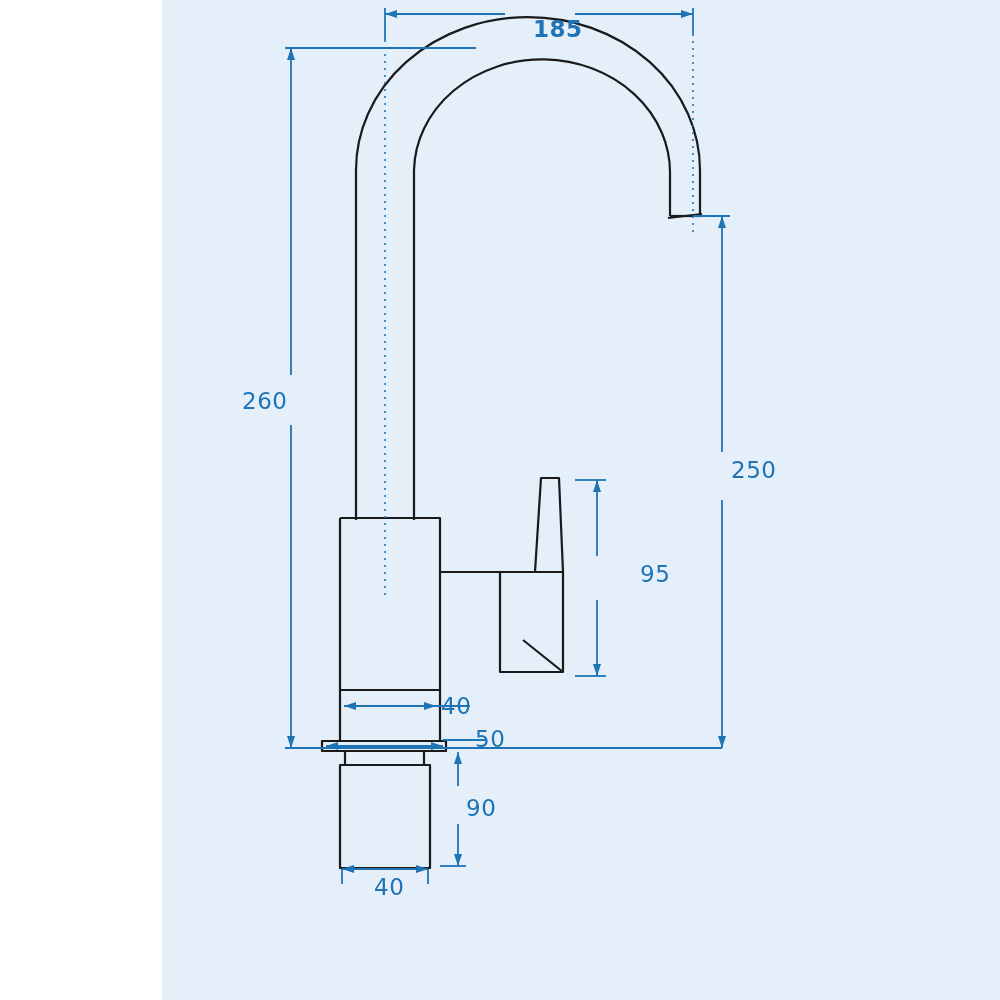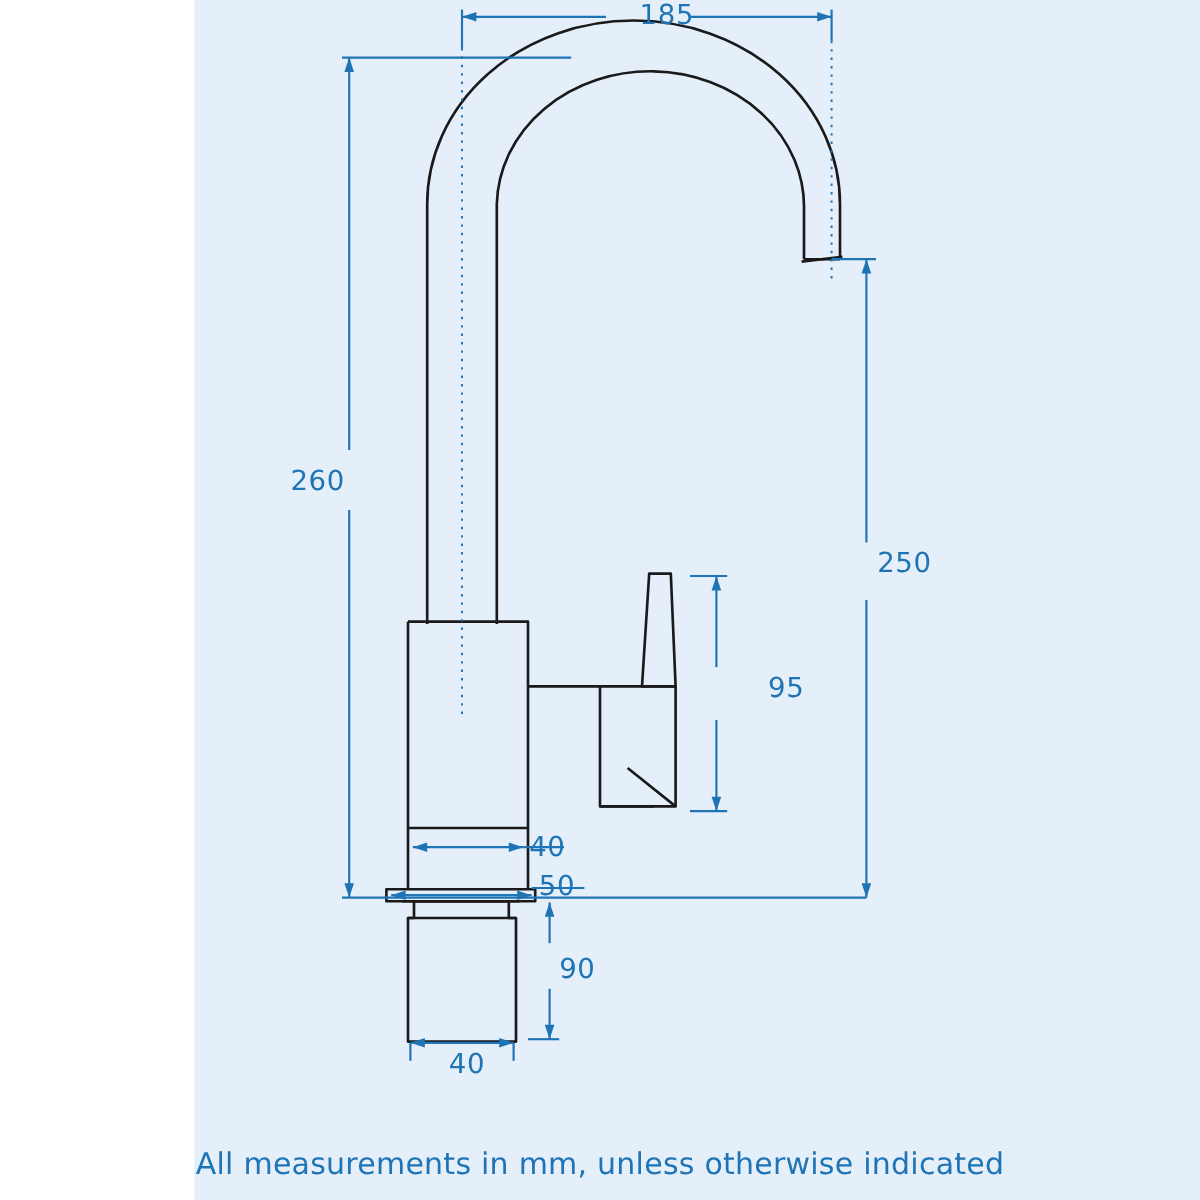--- a/index.html
+++ b/index.html
@@ -152,31 +152,30 @@
       <path d="M 440 866 L 466 866"></path>
 
       <path d="M 342 869 L 428 869"></path>
       <path d="M 342 869 l 12 -4 v 8 z" fill="#1f74b5" stroke="none"></path>
       <path d="M 428 869 l -12 -4 v 8 z" fill="#1f74b5" stroke="none"></path>
       <path d="M 342 869 L 342 884"></path>
       <path d="M 428 869 L 428 884"></path>
     </g>
   </svg>
 
-  <div class="dim-label" style="left:533px; top:0px;">185</div>
+  <div class="dim-label" style="left:533px; top:16px;font-weight:bold;">185</div>
 
   <div class="dim-label" style="left:242px; top:388px;">260</div>
 
   <div class="dim-label" style="left:731px; top:457px;">250</div>
 
   <div class="dim-label" style="left:640px; top:561px;">95</div>
 
   <div class="dim-label" style="left:441px; top:693px;">40</div>
 
-  <div class="dim-label" style="left:449px; top:726px;text-align:right;">50</div>
+  <div class="dim-label" style="left:475px; top:726px;text-align:right;">50</div>
 
   <div class="dim-label" style="left:466px; top:795px;">90</div>
 
   <div class="dim-label" style="left:374px; top:874px;">40</div>
 
-  <div id="caption">All measurements in mm, unless otherwise indicated</div>
 
 </div>
 
 </body></html>

